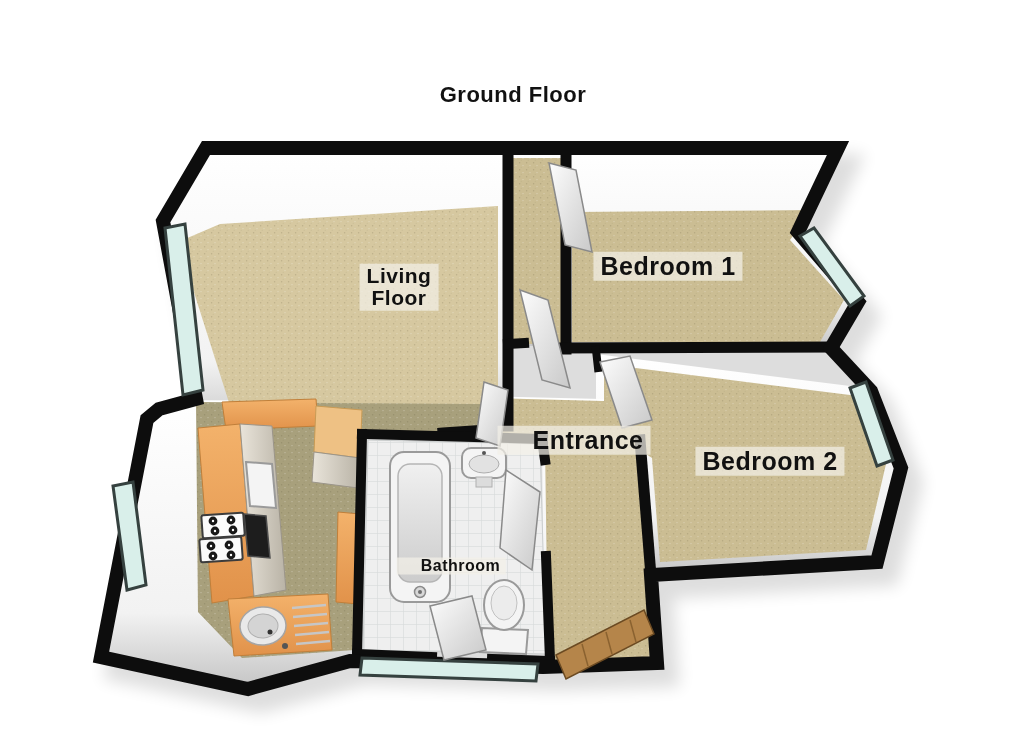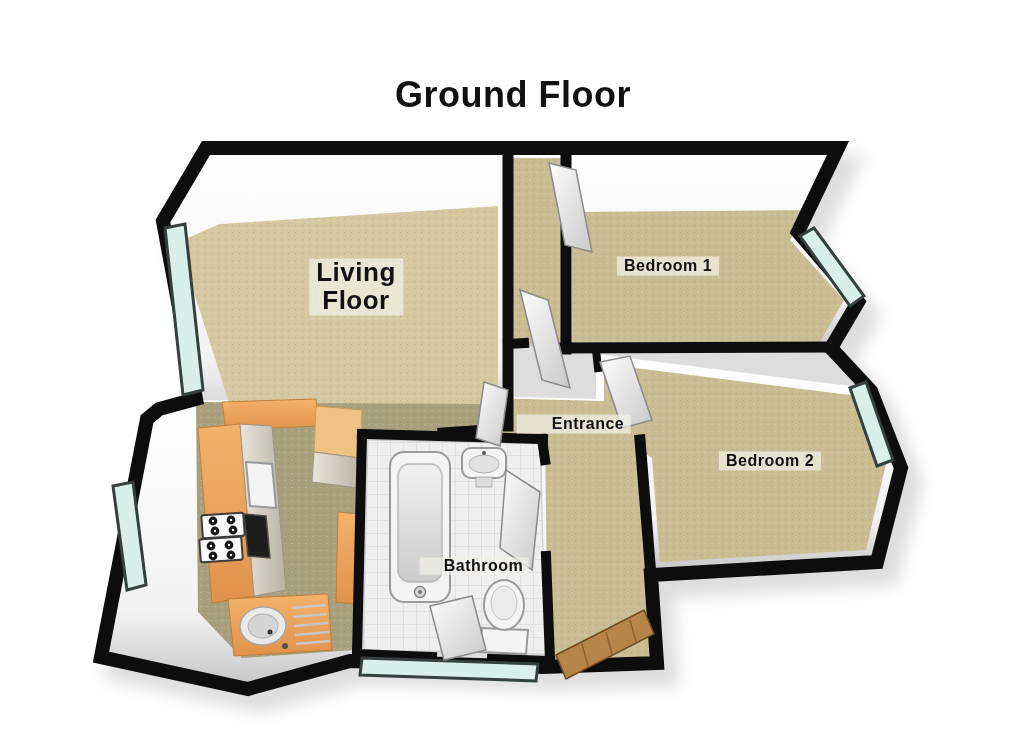--- a/index.html
+++ b/index.html
@@ -32,23 +32,23 @@
   .fix-inner{fill:url(#tubGrad);stroke:#b5b5b5;stroke-width:1.5;}
   .metal{fill:#e9e9e9;stroke:#a5a5a5;stroke-width:1.5;}
   
   .plan-label{
     position:absolute;transform:translate(-50%,-50%);
     background:rgba(243,240,231,.72);
     color:var(--text,#111);
     font-weight:bold;text-align:center;line-height:1.06;
     padding:1px 7px;white-space:nowrap;letter-spacing:.5px;
   }
-  #lbl-title{background:transparent;font-size:36px;letter-spacing:.5px;}
-  #lbl-living{font-size:26px;}
-  #lbl-bed1,#lbl-bed2,#lbl-hall{font-size:16px;}
+  #lbl-title{background:transparent;font-size:22px;letter-spacing:.5px;}
+  #lbl-living{font-size:21px;margin-left:43px;}
+  #lbl-bed1,#lbl-bed2,#lbl-hall{font-size:25px;}
   #lbl-bath{font-size:16px;padding:0 5px;}
 </style>
 </head>
 <body>
 
 <div id="stage">
 
 <svg id="plan-svg" width="1024" height="745" viewBox="0 0 1024 745">
   <defs>
     <linearGradient id="faceGrad" x1="0" y1="0" x2="0" y2="1">
@@ -236,18 +236,18 @@
 
   <div class="plan-label" id="lbl-living" style="left:356px;top:287px;">
     <div>Living</div>
     <div>Floor</div>
   </div>
 
   <div class="plan-label" id="lbl-bed1" style="left:668px;top:266px;">Bedroom 1</div>
 
   <div class="plan-label" id="lbl-bed2" style="left:770px;top:461px;">Bedroom 2</div>
 
-  <div class="plan-label" id="lbl-hall" style="left:574px;top:424px;padding-left:35px;">
+  <div class="plan-label" id="lbl-hall" style="left:574px;top:440px;padding-left:35px;">
     <div>Entrance</div>
   </div>
 
-  <div class="plan-label" id="lbl-bath" style="left:474px;top:566px;padding-left:24px;">Bathroom</div>
+  <div class="plan-label" id="lbl-bath" style="left:451px;top:566px;padding-left:24px;">Bathroom</div>
 </div>
 
 </body></html>

